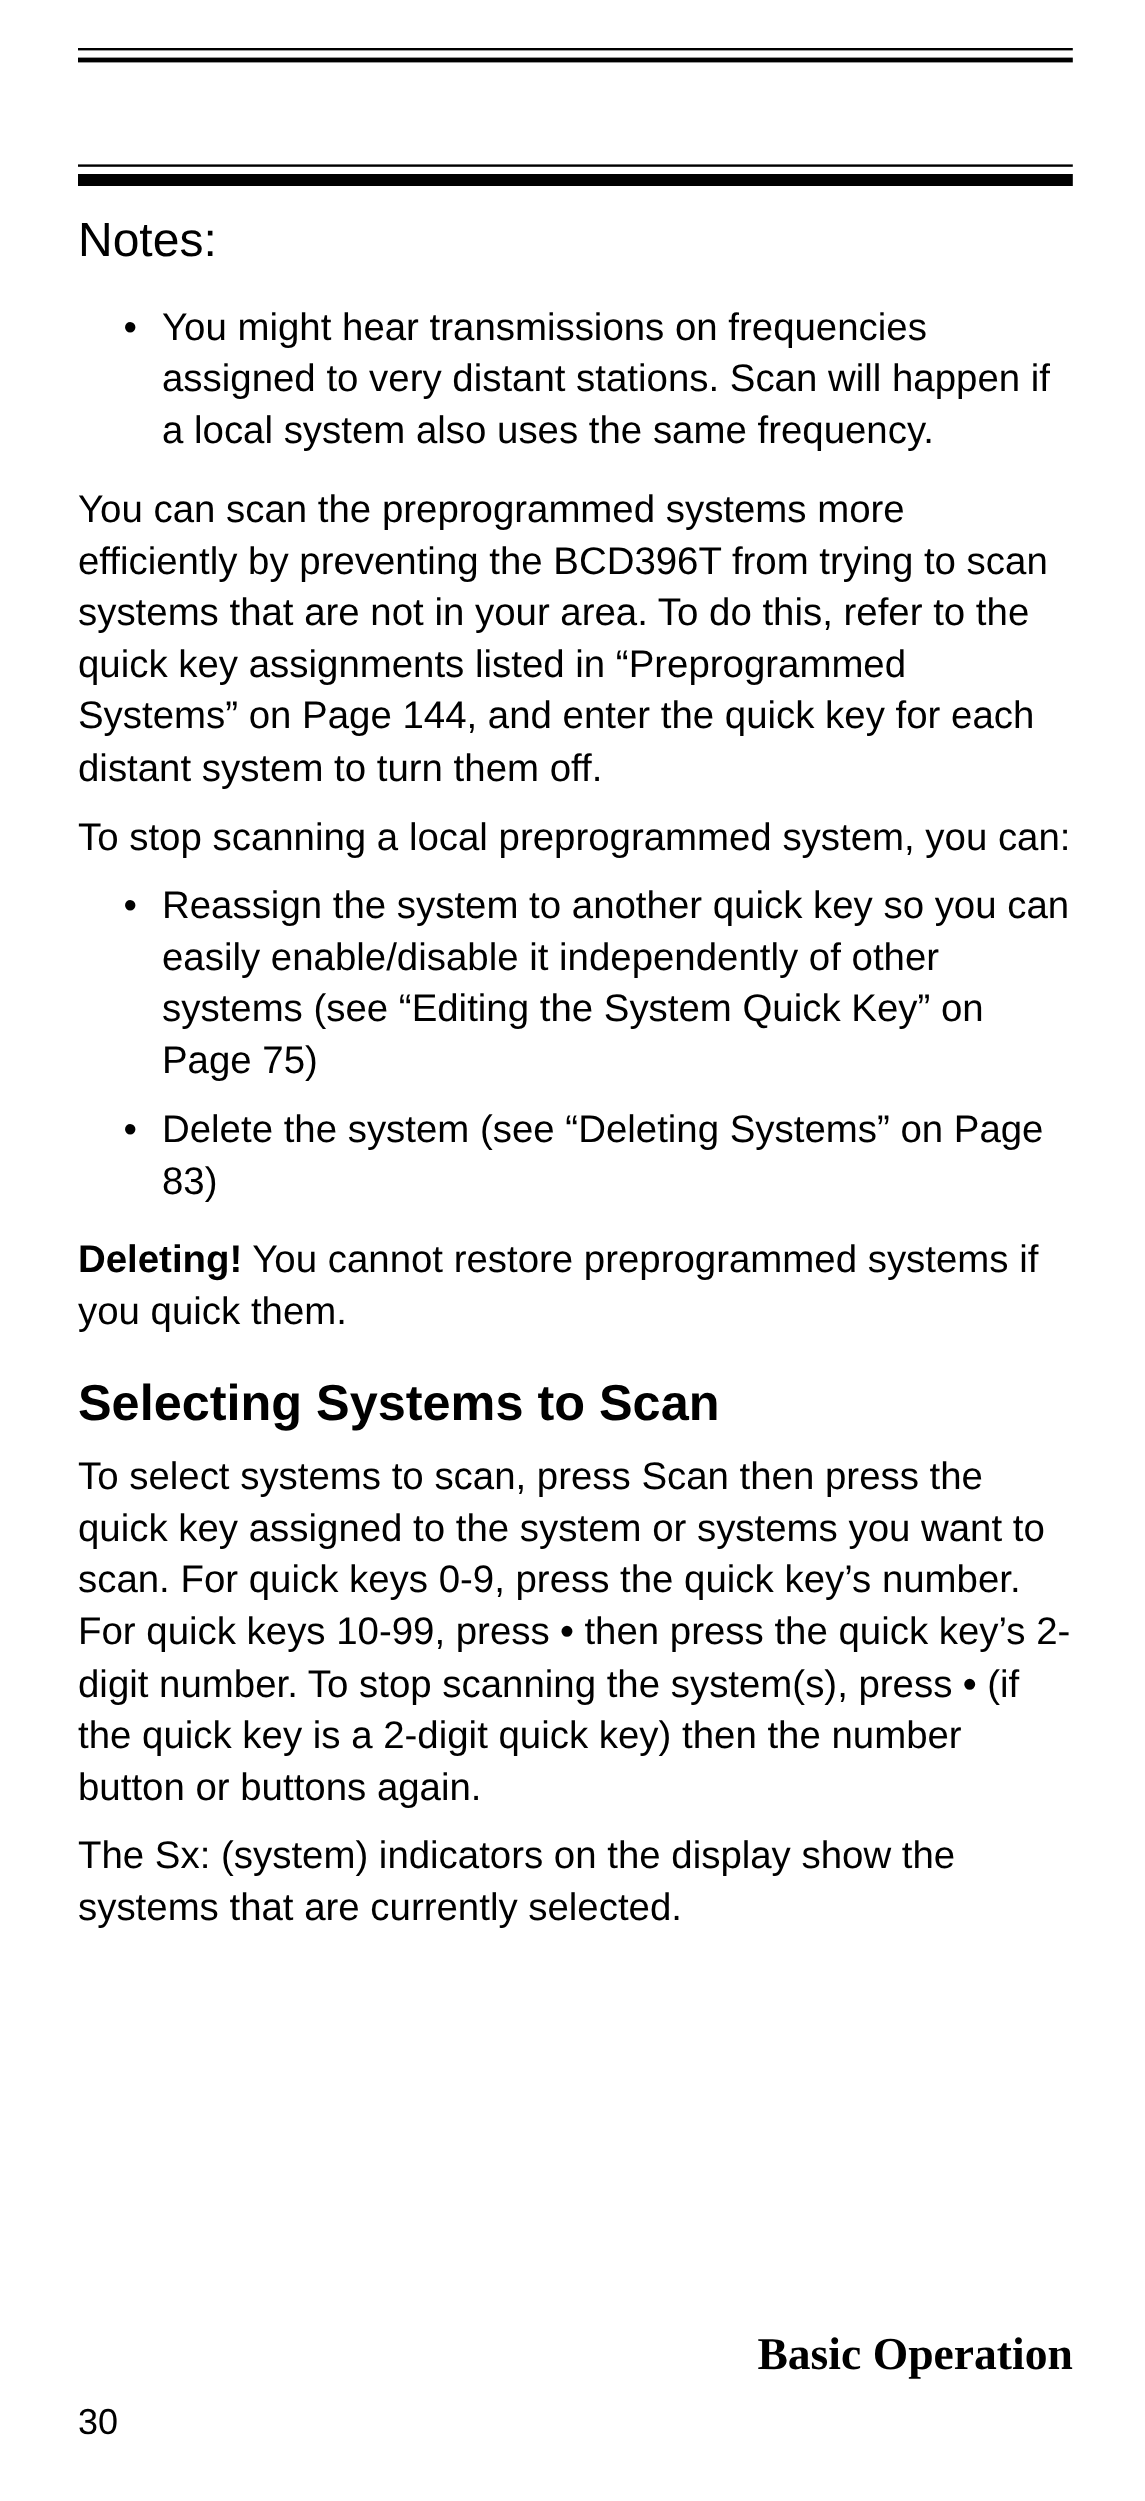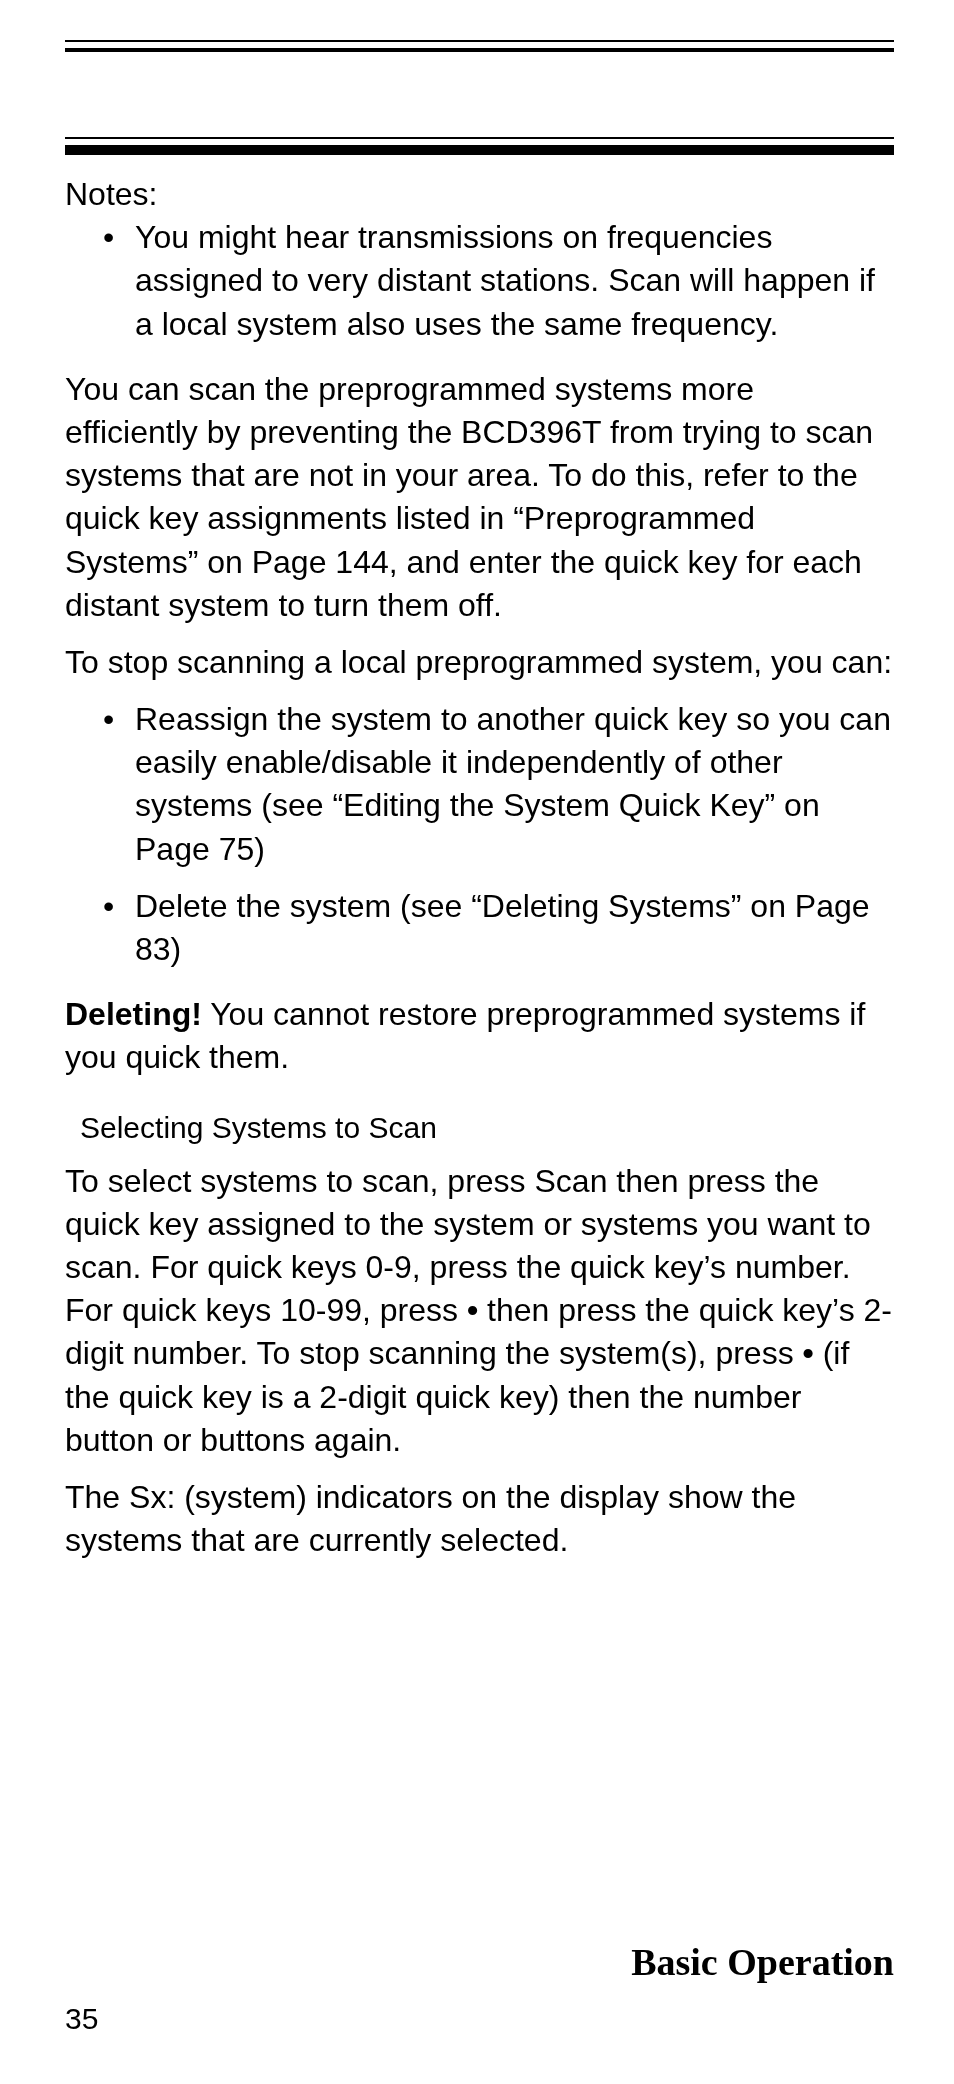--- a/index.html
+++ b/index.html
@@ -38,23 +38,23 @@
     }
     .spacer-rules .rule-thin {
       margin-bottom: 6px;
     }
     .spacer-rules .rule-thick {
       height: 10px;
       background: #000;
       border: none;
     }
     .notes-label {
-      font-size: 32px;
+      font-size: 40px;
       line-height: 1.35;
-      margin-bottom: 0;
+      margin-bottom: 24px;
     }
     .body-text {
       font-size: 32px;
       line-height: 1.35;
       margin-bottom: 14px;
     }
     ul.bullet-list {
       list-style: none;
       margin: 0 0 22px 0;
       padding: 0;
@@ -70,26 +70,25 @@
       content: "•";
       position: absolute;
       left: 38px;
       top: 0;
       font-size: 32px;
     }
     .important-strong {
       font-weight: bold;
     }
     h2.section-heading {
-      font-size: 30px;
-      font-weight: normal;
+      font-size: 42px;
+      font-weight: bold;
       margin-top: 30px;
       margin-bottom: 14px;
       line-height: 1.2;
-      margin-left: 15px;
     }
     .scan-bold {
       font-weight: normal;
     }
     .dot-btn {
       display: inline-block;
       font-weight: bold;
       vertical-align: baseline;
     }
     .footer-title {
@@ -141,13 +140,13 @@
 
 <h2 class="section-heading">Selecting Systems to Scan</h2>
 
 <p class="body-text">
   <span>To select systems to scan, press </span><span class="scan-bold">Scan</span><span> then press the quick key assigned to the system or systems you want to scan. For quick keys 0-9, press the quick key’s number. For quick keys 10-99, press </span><span class="dot-btn">•</span><span> then press the quick key’s 2-digit number. To stop scanning the system(s), press </span><span class="dot-btn">•</span><span> (if the quick key is a 2-digit quick key) then the number button or buttons again.</span>
 </p>
 
 <p class="body-text">The Sx: (system) indicators on the display show the systems that are currently selected.</p>
 
 <div class="footer-title">Basic Operation</div>
-<div class="page-number">35</div>
+<div class="page-number">30</div>
 
 </body></html>

